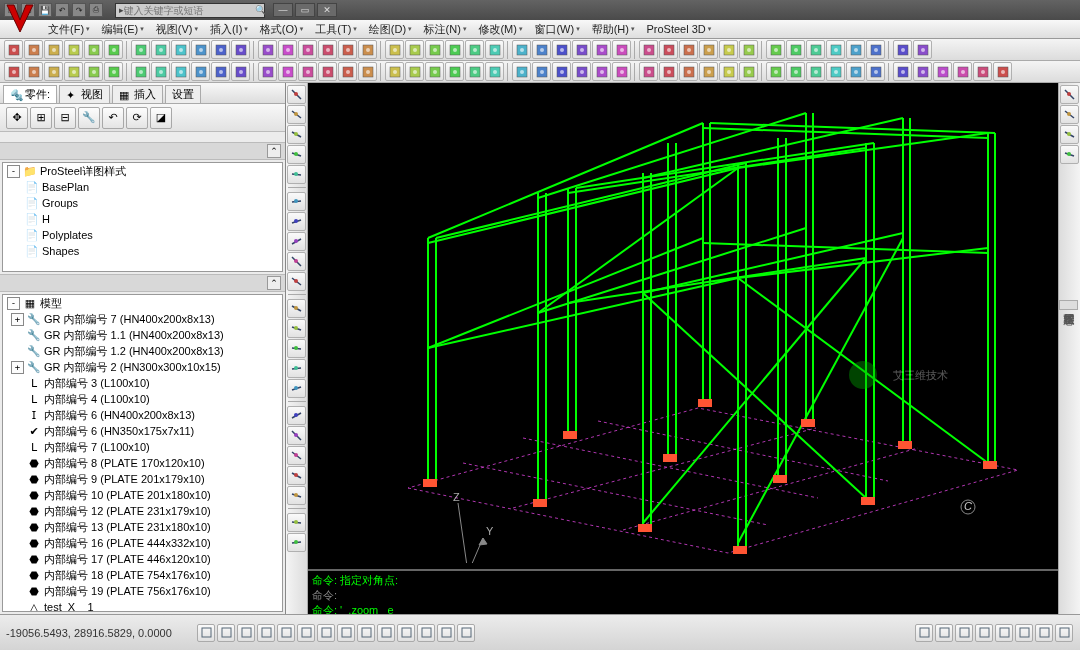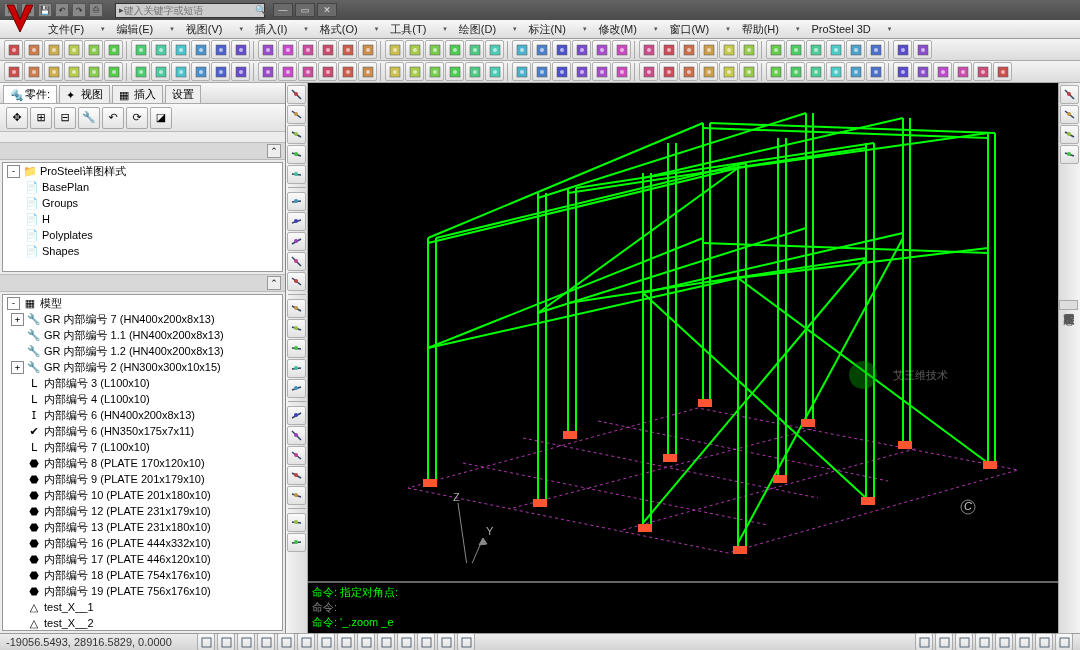--- a/index.html
+++ b/index.html
@@ -10,21 +10,21 @@
 .tb-title{flex:1;text-align:center;font-size:11px;font-weight:bold;color:#eee}
 .tb-search{width:150px;height:15px;background:#ccc;border:1px solid #333;display:flex;align-items:center;padding:0 3px}
 .tb-search input{flex:1;border:none;background:transparent;font-size:10px;outline:none}
 .tb-search span{font-size:9px;color:#444}
 .win-btns{display:flex;gap:2px;margin-left:8px}
 .win-btn{width:20px;height:14px;background:#6a6a6a;border:1px solid #444;display:flex;align-items:center;justify-content:center;font-size:9px;color:#ddd}
 .menubar{height:19px;background:linear-gradient(#f8f8f8,#dedede);border-bottom:1px solid #999;display:flex;align-items:center;padding:0 4px}
 .app-logo{width:32px;height:36px;position:absolute;top:2px;left:4px;z-index:10}
 .app-logo svg{width:100%;height:100%}
 .menu-spacer{width:38px}
-.menu-item{padding:2px 6px;color:#222;cursor:pointer;display:flex;align-items:center;gap:17px}
+.menu-item{padding:2px 6px;color:#222;cursor:pointer;display:flex;align-items:center;gap:2px}
 .menu-item .arrow{font-size:7px;color:#555}
 .toolbar-row{height:22px;background:linear-gradient(#f4f4f4,#dcdcdc);border-bottom:1px solid #aaa;display:flex;align-items:center;padding:0 4px;gap:1px}
 .tbtn{width:19px;height:19px;background:linear-gradient(#fafafa,#e2e2e2);border:1px solid #b0b0b0;display:flex;align-items:center;justify-content:center;border-radius:2px;cursor:pointer}
 .tbtn svg{width:14px;height:14px}
 .tsep{width:2px;height:18px;margin:0 2px;border-left:1px solid #aaa}
 .main-area{flex:1;display:flex;min-height:0}
 .left-panel{width:286px;background:#ececec;border-right:1px solid #888;display:flex;flex-direction:column}
 .panel-tabs{height:21px;display:flex;background:linear-gradient(#f8f8f8,#ddd);border-bottom:1px solid #aaa;padding:2px 3px 0 3px}
 .ptab{padding:2px 6px;background:#eee;border:1px solid #aaa;border-bottom:none;margin-right:2px;display:flex;align-items:center;gap:3px;cursor:pointer;font-size:11px}
 .ptab.active{background:#fff}
@@ -40,23 +40,23 @@
 .tree-row .tw{width:13px;height:13px;border:1px solid #888;display:inline-flex;align-items:center;justify-content:center;font-size:9px;margin-right:3px;background:#fcfcfc;font-family:monospace}
 .tree-row .ico{width:14px;height:14px;display:inline-flex;align-items:center;justify-content:center;margin-right:3px}
 .tree-row .ind{display:inline-block}
 .vtoolbar{width:22px;background:linear-gradient(90deg,#f4f4f4,#dcdcdc);border-right:1px solid #aaa;display:flex;flex-direction:column;align-items:center;padding:2px 0;gap:1px}
 .vtoolbar-r{width:22px;background:linear-gradient(90deg,#dcdcdc,#f4f4f4);border-left:1px solid #aaa;display:flex;flex-direction:column;align-items:center;padding:2px 0;gap:1px}
 .vbtn{width:19px;height:19px;background:linear-gradient(#fafafa,#e2e2e2);border:1px solid #b0b0b0;border-radius:2px;cursor:pointer;display:flex;align-items:center;justify-content:center}
 .vsep{height:2px;width:18px;border-top:1px solid #aaa;margin:2px 0}
 .canvas-wrap{flex:1;display:flex;flex-direction:column;min-width:0}
 .canvas{flex:1;background:#000;position:relative;overflow:hidden}
 .canvas svg{position:absolute;top:0;left:0}
-.cmdline{height:52px;background:#000;border-top:2px solid #666;color:#0f0;font-family:"SimSun",monospace;font-size:12px;padding:2px 4px;line-height:15px}
+.cmdline{height:45px;background:#000;border-top:2px solid #666;color:#0f0;font-family:"SimSun",monospace;font-size:12px;padding:2px 4px;line-height:15px}
 .cmdline .gray{color:#888}
-.statusbar{height:17px;background:linear-gradient(#ececec,#d4d4d4);border-top:1px solid #999;display:flex;align-items:center;padding:0 6px;font-size:10px;color:#333}
+.statusbar{height:36px;background:linear-gradient(#ececec,#d4d4d4);border-top:1px solid #999;display:flex;align-items:center;padding:0 6px;font-size:10px;color:#333}
 .coord{width:190px}
 .sbtn{width:18px;height:18px;background:linear-gradient(#fafafa,#e0e0e0);border:1px solid #aaa;border-radius:2px;margin:0 1px;display:flex;align-items:center;justify-content:center;cursor:pointer}
 .watermark{position:absolute;right:24px;bottom:56px;color:rgba(255,255,255,0.78);font-size:22px;font-weight:bold;pointer-events:none;text-shadow:0 0 3px #000}
 .watermark2{position:absolute;right:110px;top:278px;color:rgba(255,255,255,0.34);font-size:16px;pointer-events:none;display:flex;align-items:center;gap:16px}
 .wm-logo{width:28px;height:28px;border-radius:50%;background:#0a0;opacity:0.4}
 .sidebar-label{position:absolute;right:2px;top:300px;writing-mode:vertical-rl;font-size:11px;color:#555;background:#ddd;padding:4px 1px;border:1px solid #aaa}
 ::-webkit-scrollbar{width:15px;height:15px}
 ::-webkit-scrollbar-track{background:#e8e8e8;border:1px solid #ccc}
 ::-webkit-scrollbar-thumb{background:linear-gradient(#ddd,#bbb);border:1px solid #999;border-radius:2px}
 </style>

